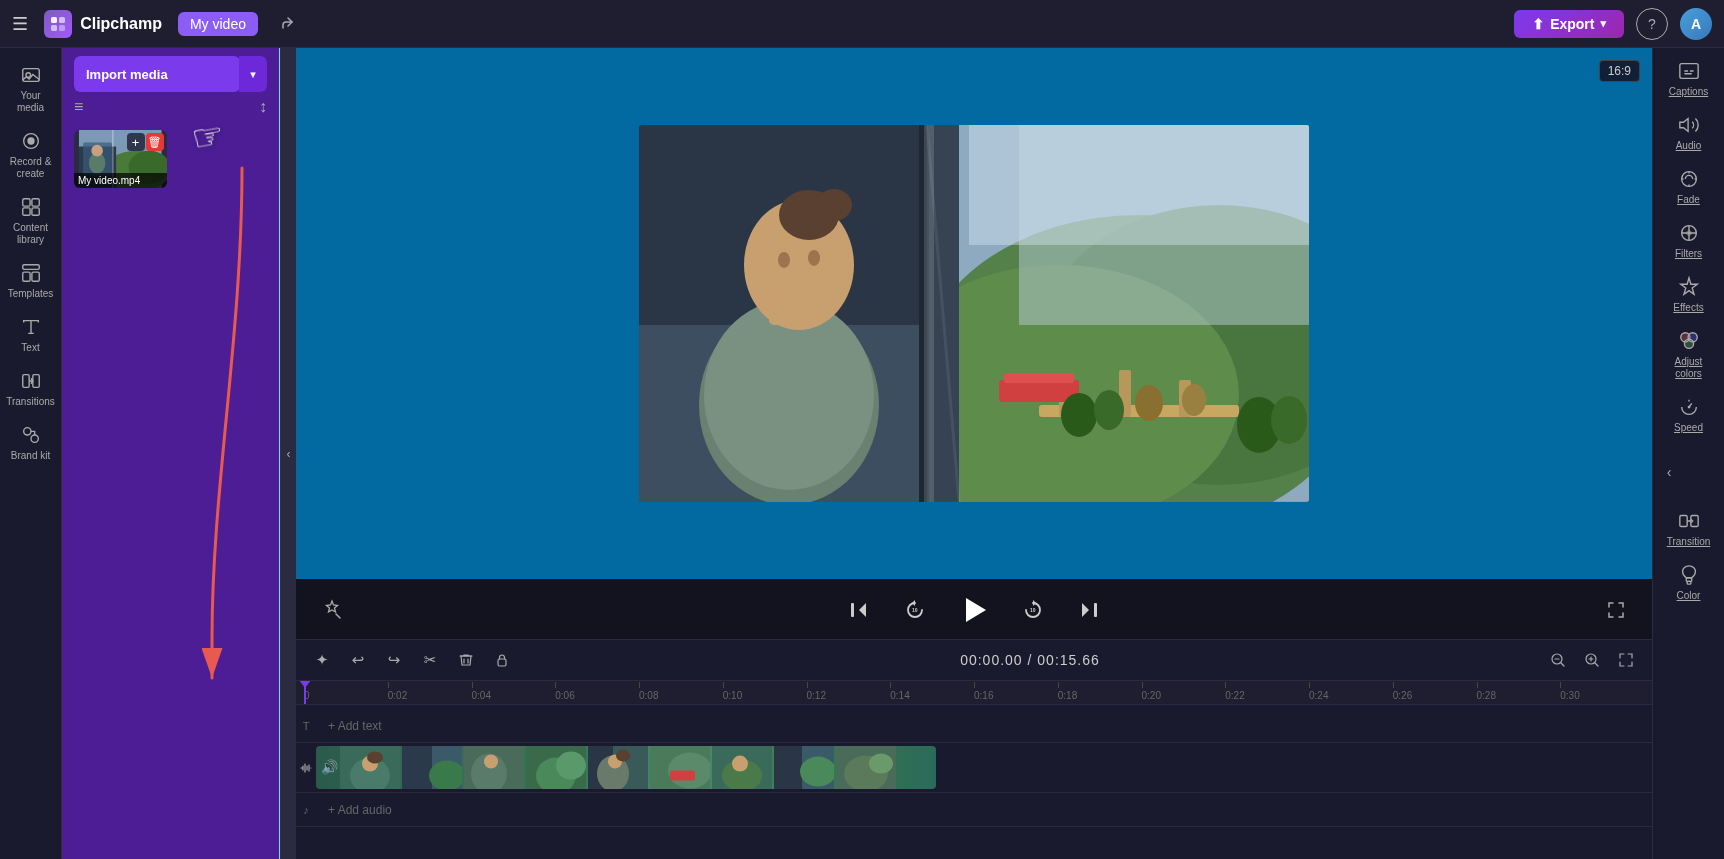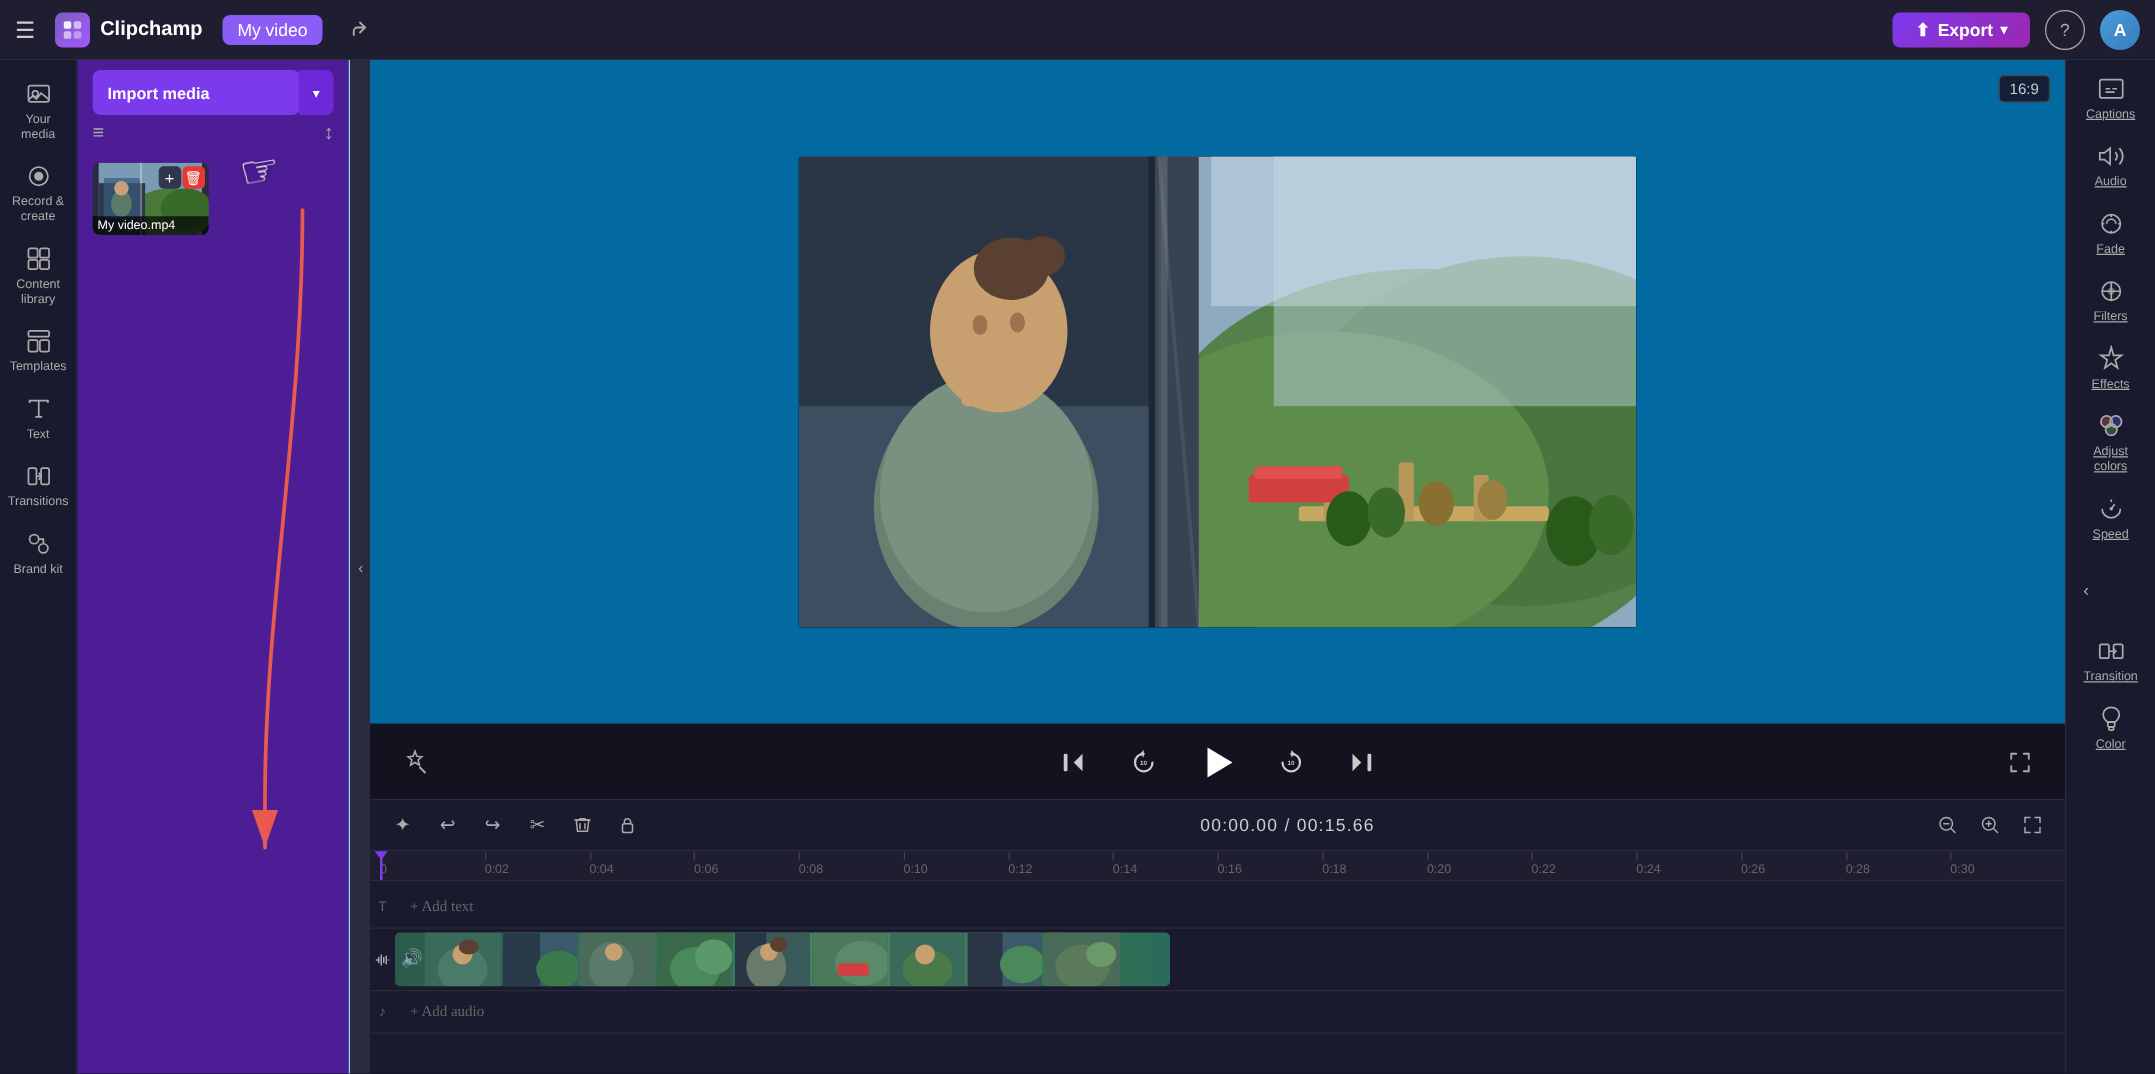--- a/index.html
+++ b/index.html
@@ -471,21 +471,20 @@
     }
     .track-label {
       width: 8px;
       flex-shrink: 0;
     }
     .track-content {
       flex: 1;
       height: 100%;
       position: relative;
       overflow: hidden;
-      font-family: Liberation Serif, serif;
     }
     .text-track {
       height: 100%;
       display: flex;
       align-items: center;
       padding-left: 12px;
       color: #666;
       font-size: 12px;
       cursor: pointer;
     }

